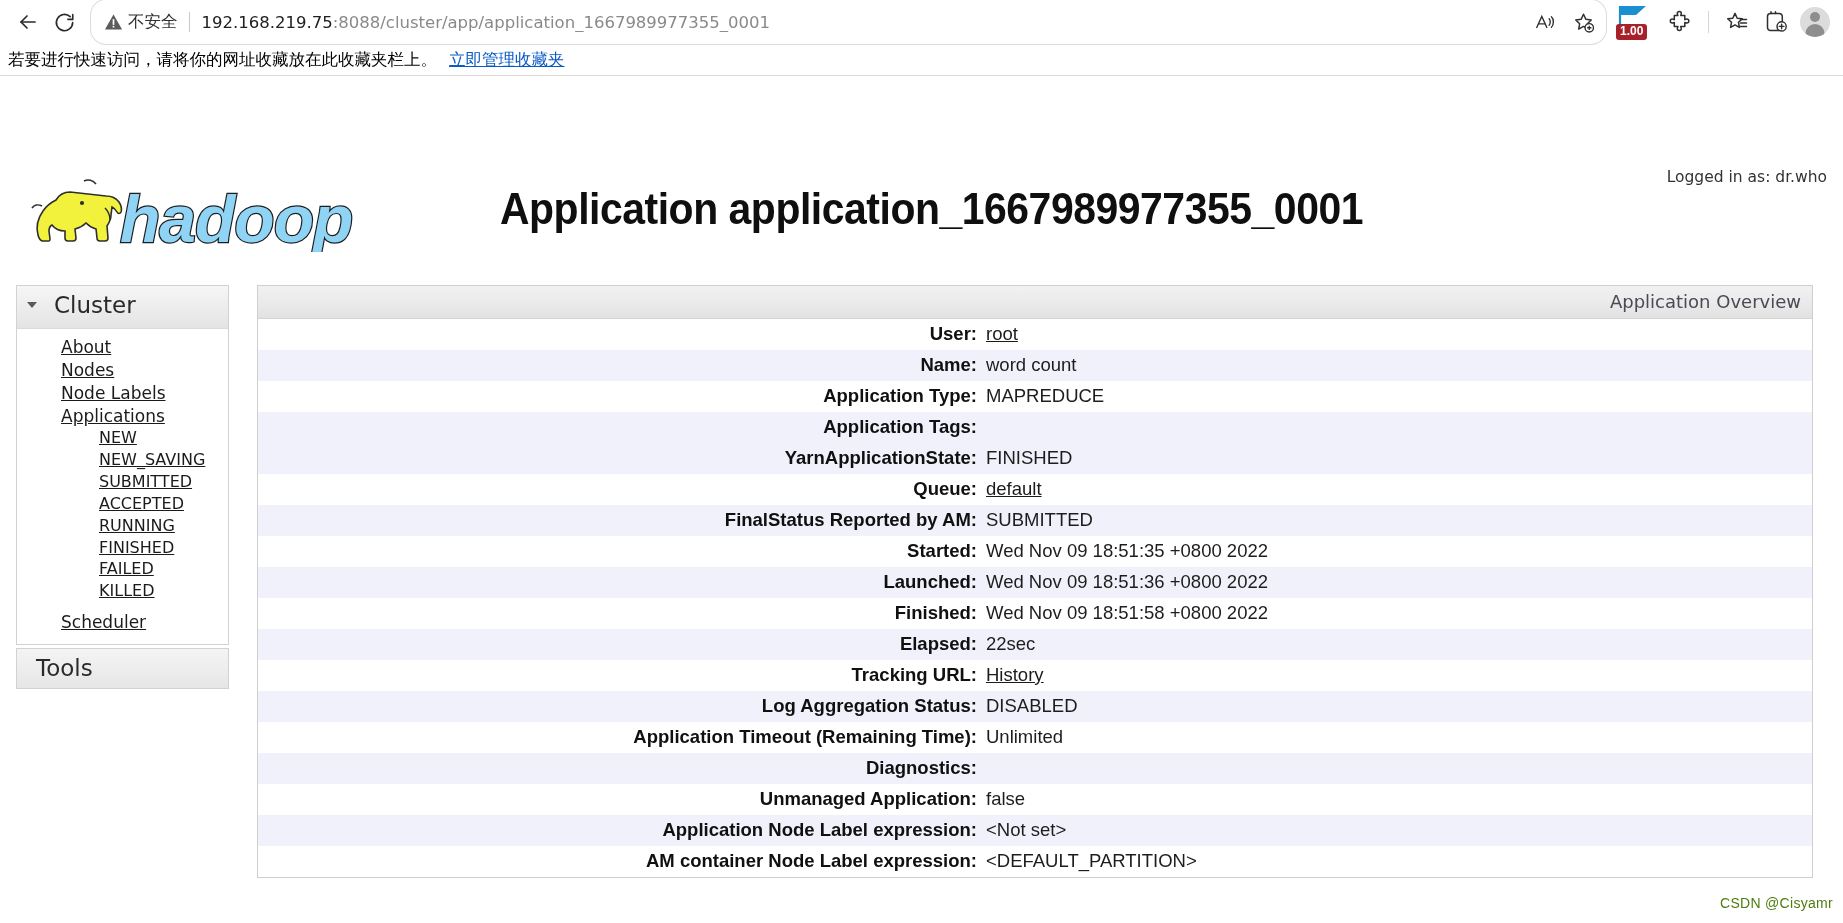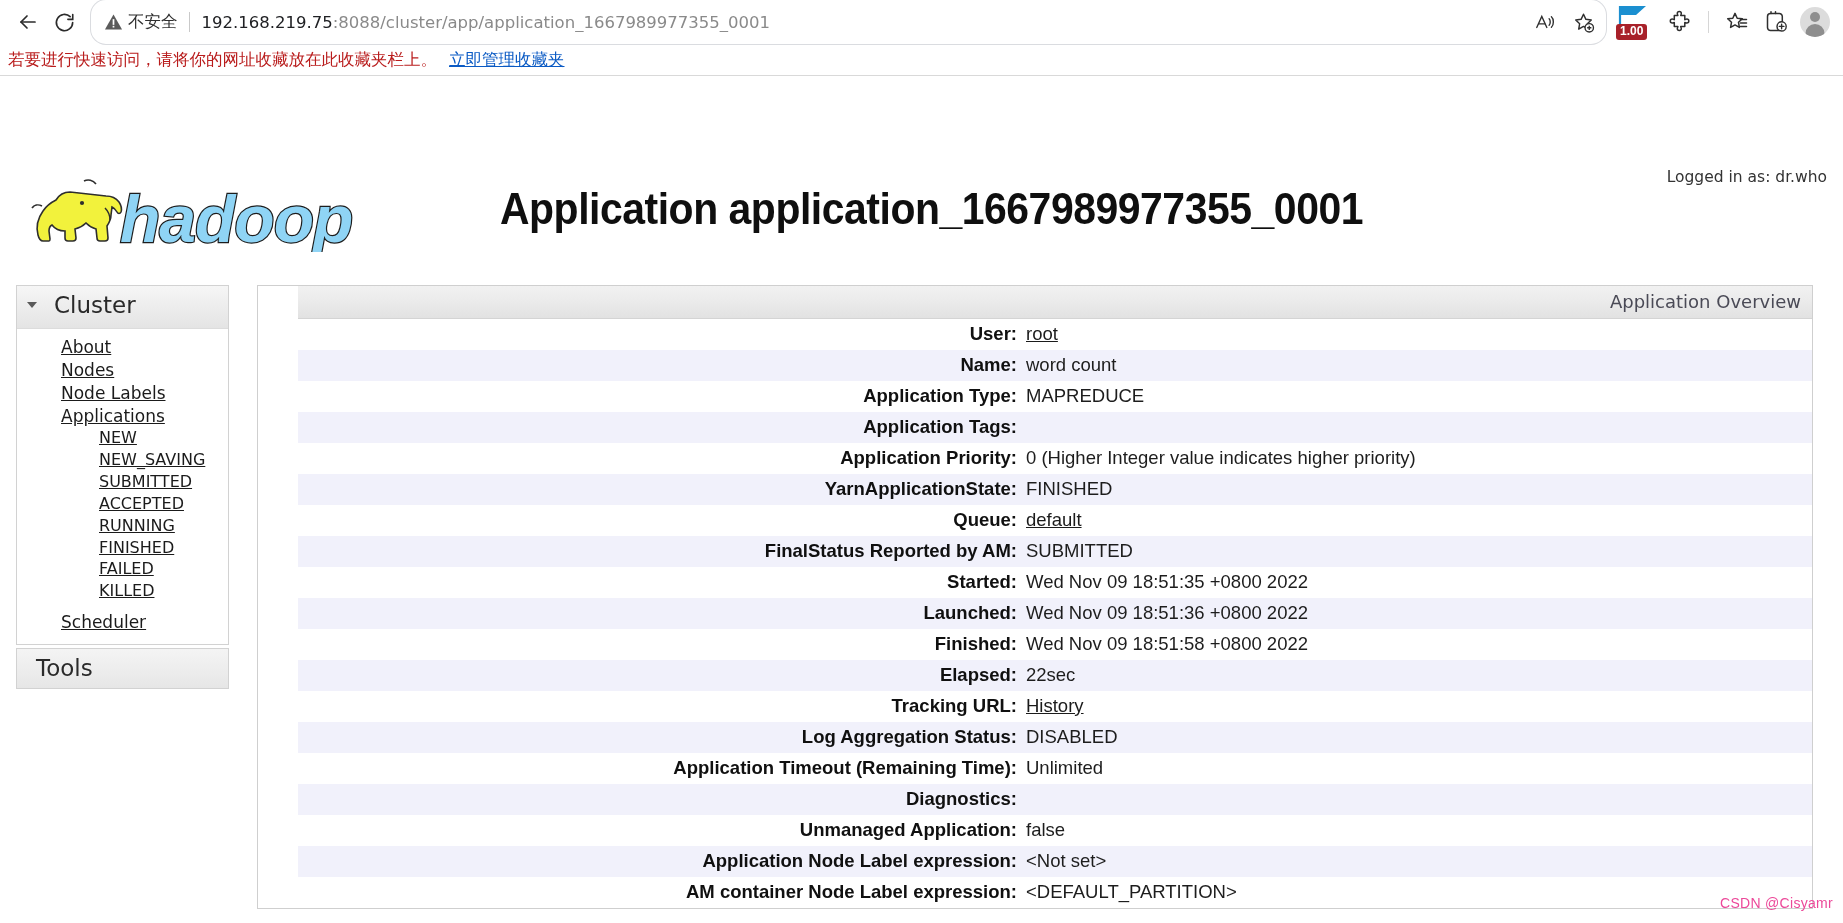--- a/index.html
+++ b/index.html
@@ -94,21 +94,21 @@
 
   
   .bookmarks-bar {
     width:100%; height: 32px;
     background:#ffffff;
     display:flex; align-items:center;
     padding-left: 8px;
     border-bottom: 1px solid #d9d9d9;
   }
   .bm-text {
-    font-size: 16.5px; color: #b91c1c;
+    font-size: 16.5px; color: #000000;
     font-family: "DejaVu Sans", sans-serif;
   }
   .bm-link {
     font-size: 16.5px; color: #0a5ac4;
     text-decoration: underline;
     margin-left: 12px;
     font-family: "DejaVu Sans", sans-serif;
   }
 
   
@@ -201,21 +201,20 @@
 
   
   .content {
     position: absolute;
     left: 257px; top: 209px;
     width: 1556px;
   }
   .tbl-panel {
     border: 1px solid #cfcfcf;
     background: #fff;
-    padding-left: 40px;
   }
   .tbl-caption {
     background: linear-gradient(to bottom, #f1f1f1 0%, #ececec 40%, #e2e2e2 100%);
     border-bottom: 1px solid #d4d4d4;
     text-align: right;
     padding: 5px 11px 6px 0;
     font-size: 18px;
     color: #4a4a56;
     font-family: "DejaVu Sans", sans-serif;
   }
@@ -248,21 +247,21 @@
   table.kv td.v a {
     color: #1b1b1b;
     text-decoration: underline;
   }
   .spacer-26 { height: 26px; }
 
   .watermark {
     position: absolute;
     right: 10px; bottom: 12px;
     font-size: 14px;
-    color: #ec4899;
+    color: #4d7c0f;
     font-family: "Liberation Sans", sans-serif;
     letter-spacing: 0.3px;
   }
   .scroll-edge {
     position: absolute; right: 0; top: 0;
     width: 3px; height: 847px;
     background: #ffffff;
   }
 </style>
 </head>
@@ -430,24 +429,20 @@
               <td class="v">word count</td>
             </tr>
             <tr class="odd">
               <td class="k">Application Type:</td>
               <td class="v">MAPREDUCE</td>
             </tr>
             <tr class="even">
               <td class="k">Application Tags:</td>
               <td class="v"></td>
             </tr>
-            <tr class="odd">
-              <td class="k">Application Priority:</td>
-              <td class="v">0 (Higher Integer value indicates higher priority)</td>
-            </tr>
             <tr class="even">
               <td class="k">YarnApplicationState:</td>
               <td class="v">FINISHED</td>
             </tr>
             <tr class="odd">
               <td class="k">Queue:</td>
               <td class="v"><a href="#">default</a></td>
             </tr>
             <tr class="even">
               <td class="k">FinalStatus Reported by AM:</td>

